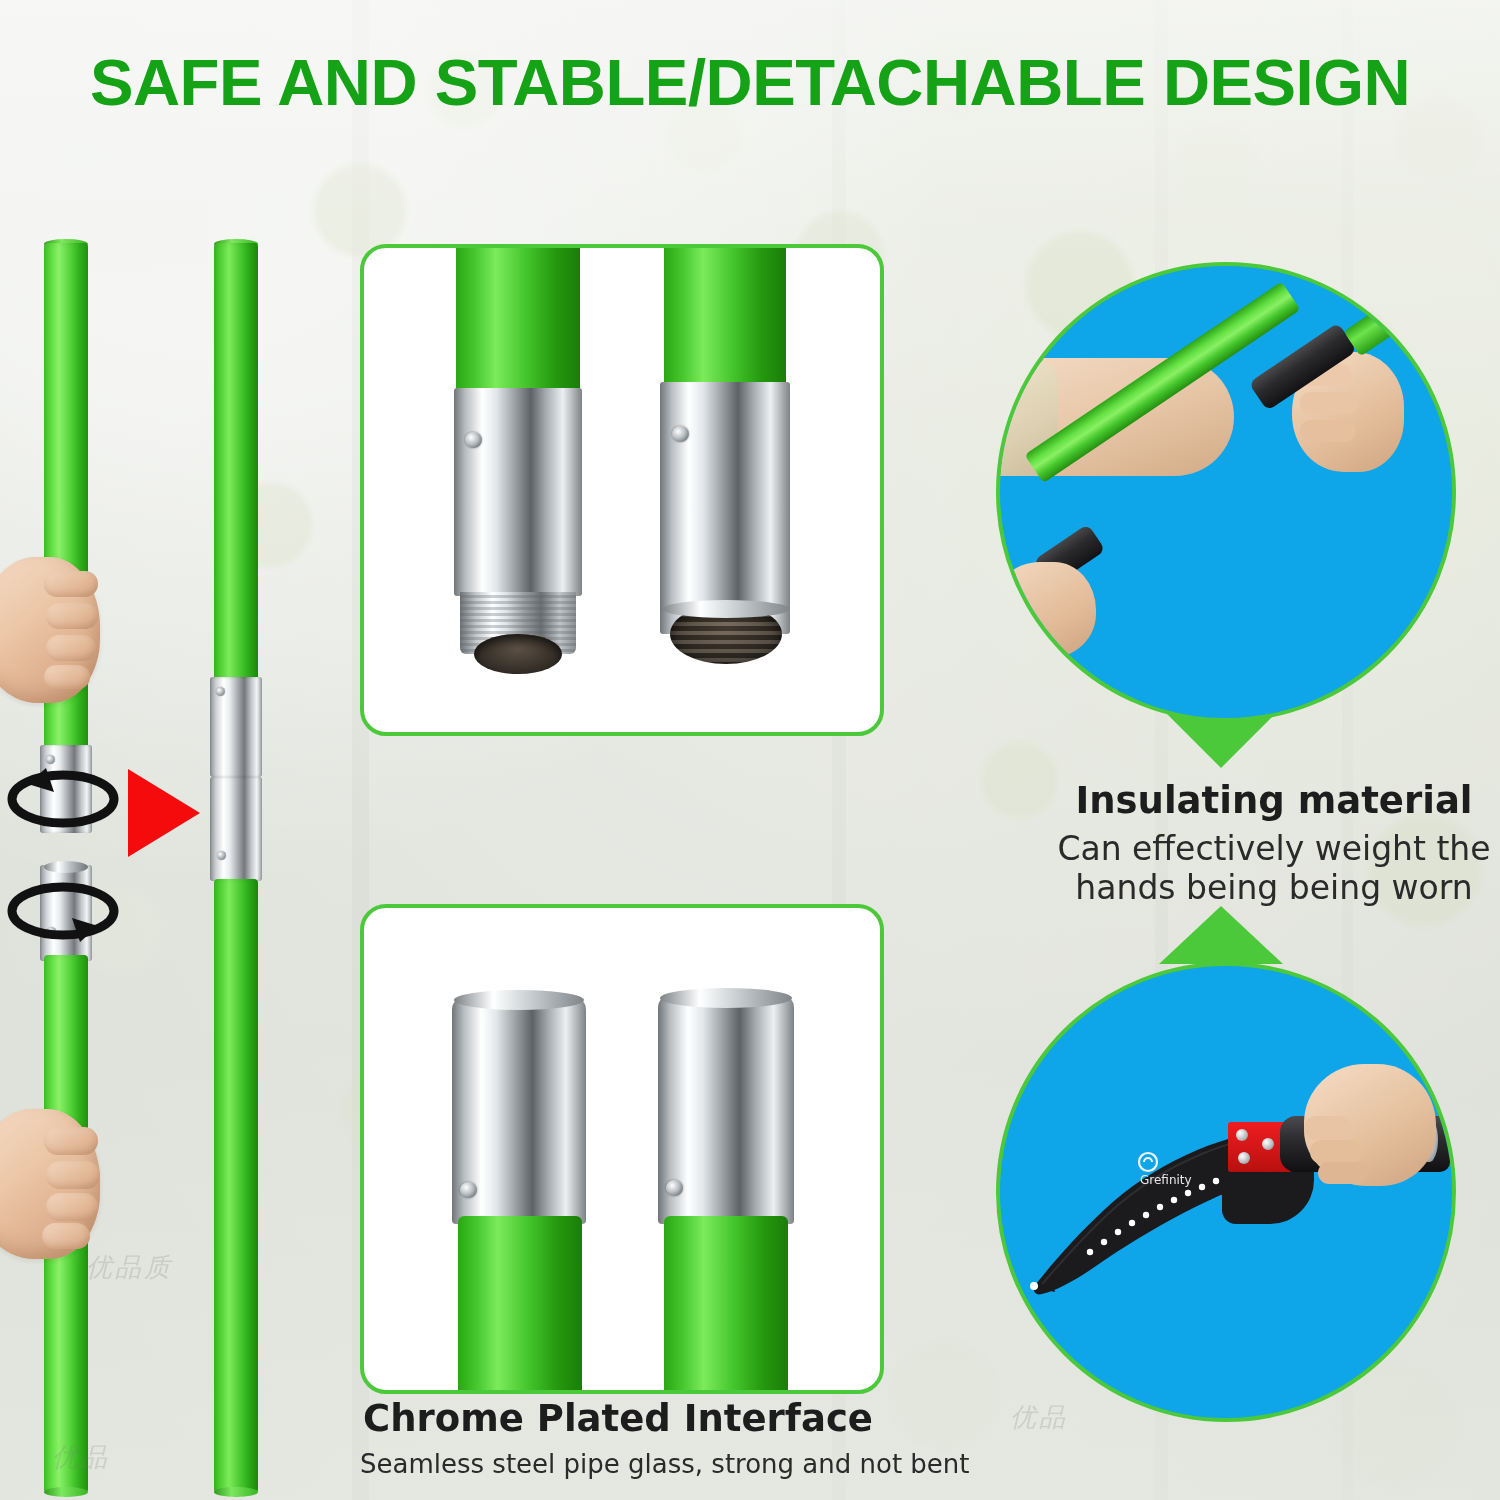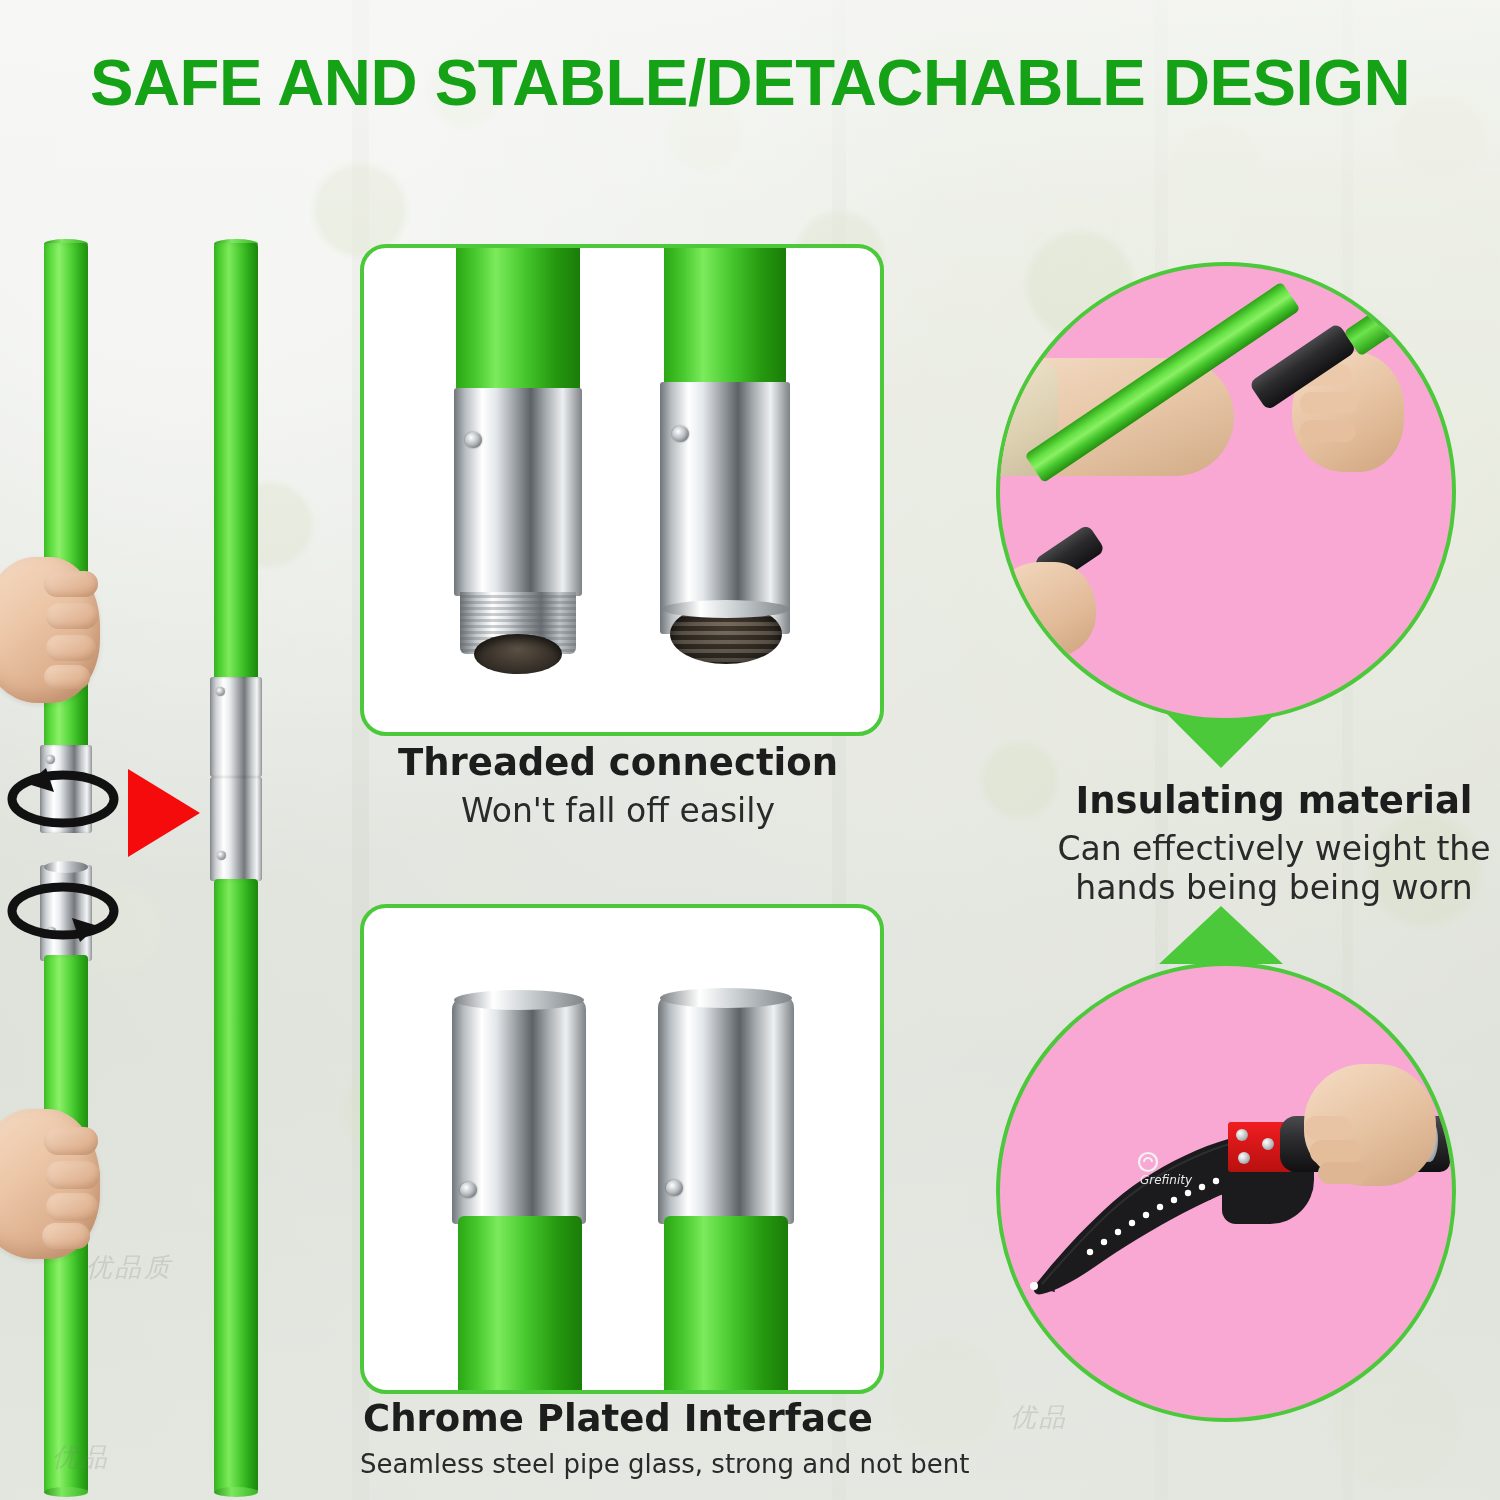--- a/index.html
+++ b/index.html
@@ -165,22 +165,22 @@
       radial-gradient(ellipse at 50% 40%,#6a5c4c 0%,#443c31 60%,#272420 100%);
     box-shadow:inset 0 4px 12px rgba(0,0,0,.55);
   }
   .rim-ellipse{
     position:absolute;border-radius:50%;
     background:linear-gradient(90deg,#7c8185,#ffffff 30%,#cfd4d7 55%,#80858a 100%);
   }
 
   
   .bubble{
-    position:absolute;border-radius:50%;background:#f9a8d4;
-    border:4px solid #4cc93a;overflow:hidden;font-style:italic;
+    position:absolute;border-radius:50%;background:#0ea5e9;
+    border:4px solid #4cc93a;overflow:hidden;
   }
   .chev{
     position:absolute;width:0;height:0;
     border-left:62px solid transparent;
     border-right:62px solid transparent;
   }
 
   
   .cap{position:absolute;text-align:center;white-space:nowrap;}
   .cap-h{
@@ -285,24 +285,20 @@
     <div class="bore-dark" style="left:110px;top:386px;width:88px;height:40px;"></div>
 
     <div class="pipe-green-body" style="left:300px;top:-6px;width:122px;height:142px;"></div>
     <div class="ferrule" style="left:296px;top:134px;width:130px;height:252px;">
       <div class="sc" style="left:12px;top:44px;"></div>
     </div>
     <div class="bore-thread" style="left:306px;top:356px;width:112px;height:60px;"></div>
     <div class="rim-ellipse" style="left:298px;top:352px;width:128px;height:18px;"></div>
   </div>
 
-  <div class="cap" style="left:360px;top:742px;width:516px;">
-    <div class="cap-h">Threaded connection</div>
-    <div class="cap-s" style="margin-top:6px;">Won't fall off easily</div>
-  </div>
 
   <div class="card" style="left:360px;top:904px;width:516px;height:482px;">
 
     <div class="ferrule" style="left:88px;top:88px;width:134px;height:228px;border-radius:14px 14px 4px 4px;">
       <div class="sc" style="left:8px;top:186px;"></div>
     </div>
     <div class="rim-ellipse" style="left:90px;top:82px;width:130px;height:20px;"></div>
     <div class="pipe-green-body" style="left:94px;top:308px;width:124px;height:180px;border-radius:6px 6px 0 0;"></div>
 
     <div class="ferrule" style="left:294px;top:86px;width:136px;height:230px;border-radius:14px 14px 4px 4px;">

